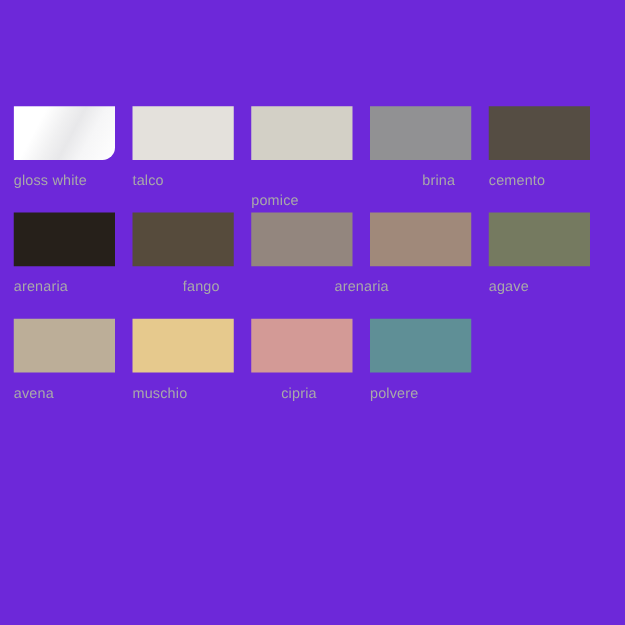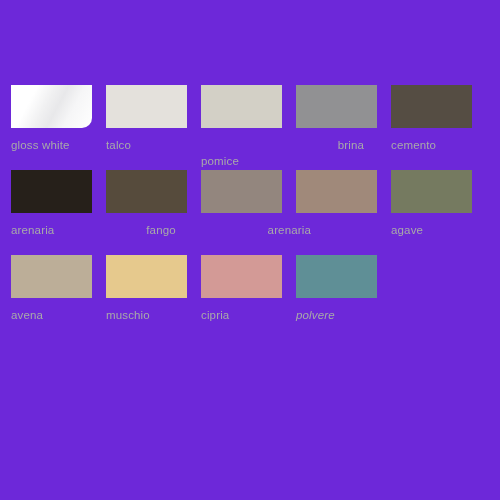--- a/index.html
+++ b/index.html
@@ -118,20 +118,20 @@
       <div class="swatch-cell">
         <span class="swatch-chip" style="background-color: rgb(188, 174, 152);"></span>
         <span class="swatch-label" style="color: rgb(169, 169, 169);">avena</span>
       </div>
       <div class="swatch-cell">
         <span class="swatch-chip" style="background-color: rgb(230, 201, 141);"></span>
         <span class="swatch-label" style="color: rgb(169, 169, 169);">muschio</span>
       </div>
       <div class="swatch-cell">
         <span class="swatch-chip" style="background-color: rgb(211, 154, 150);"></span>
-        <span class="swatch-label" style="color: rgb(169, 169, 169);">cipria</span>
+        <span class="swatch-label" style="color: rgb(169, 169, 169); margin-left: 24px;">cipria</span>
       </div>
       <div class="swatch-cell">
         <span class="swatch-chip" style="background-color: rgb(95, 143, 150);"></span>
-        <span class="swatch-label" style="color: rgb(169, 169, 169); font-style: italic;">polvere</span>
+        <span class="swatch-label" style="color: rgb(169, 169, 169);">polvere</span>
       </div>
     </div>
 </div>
 
 </body></html>

